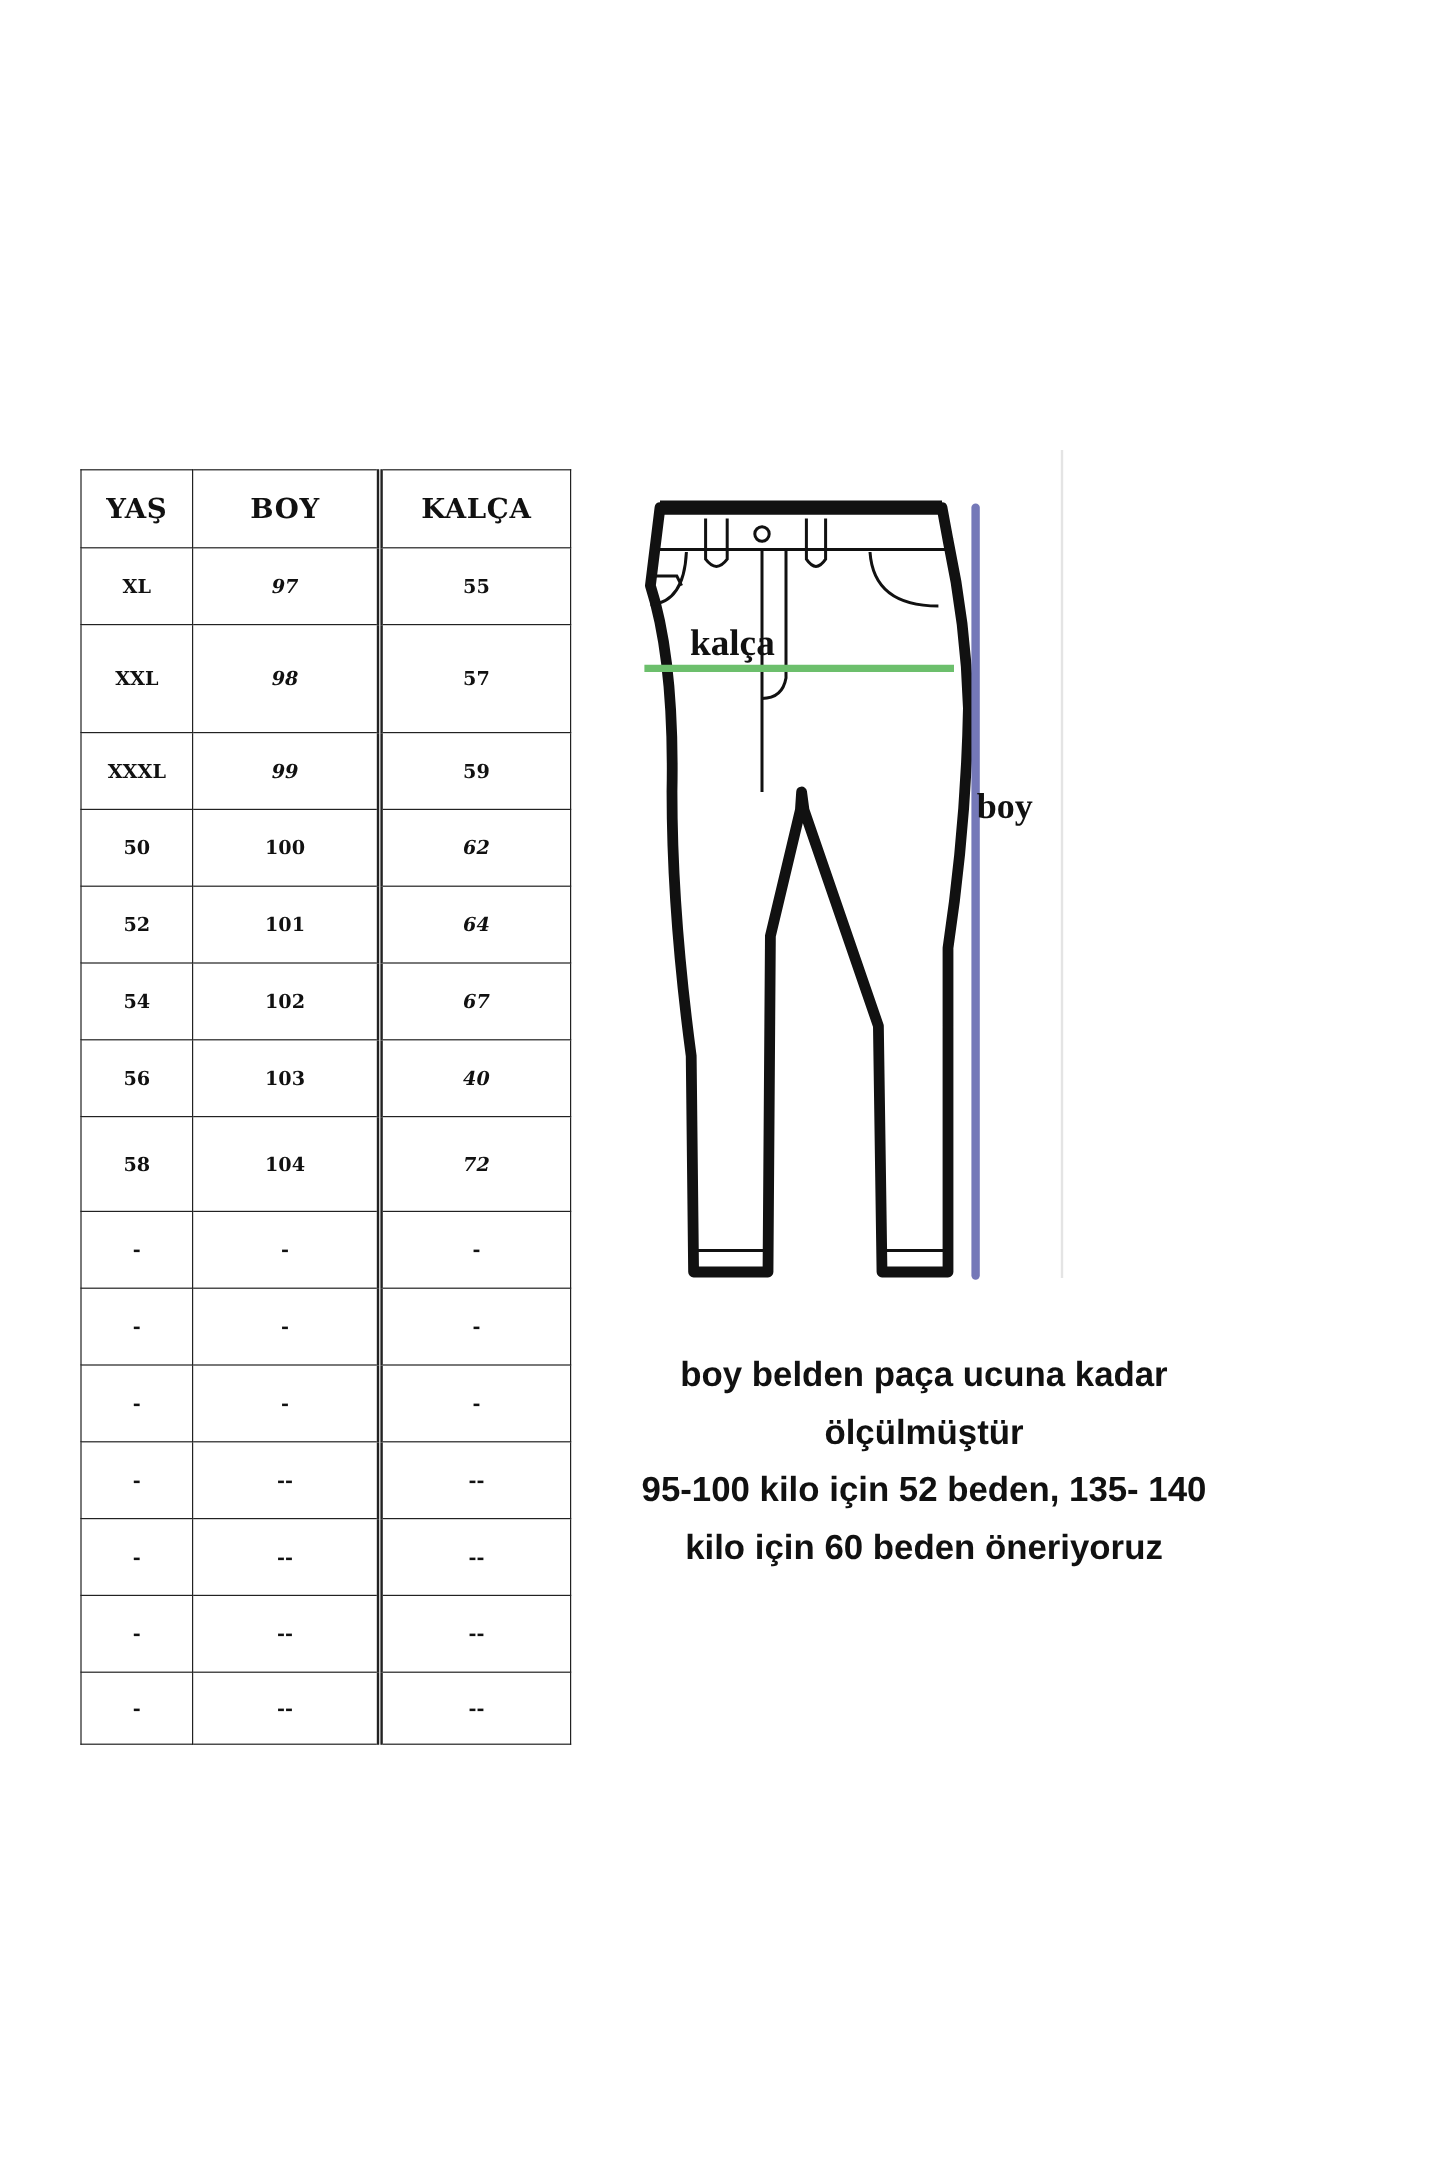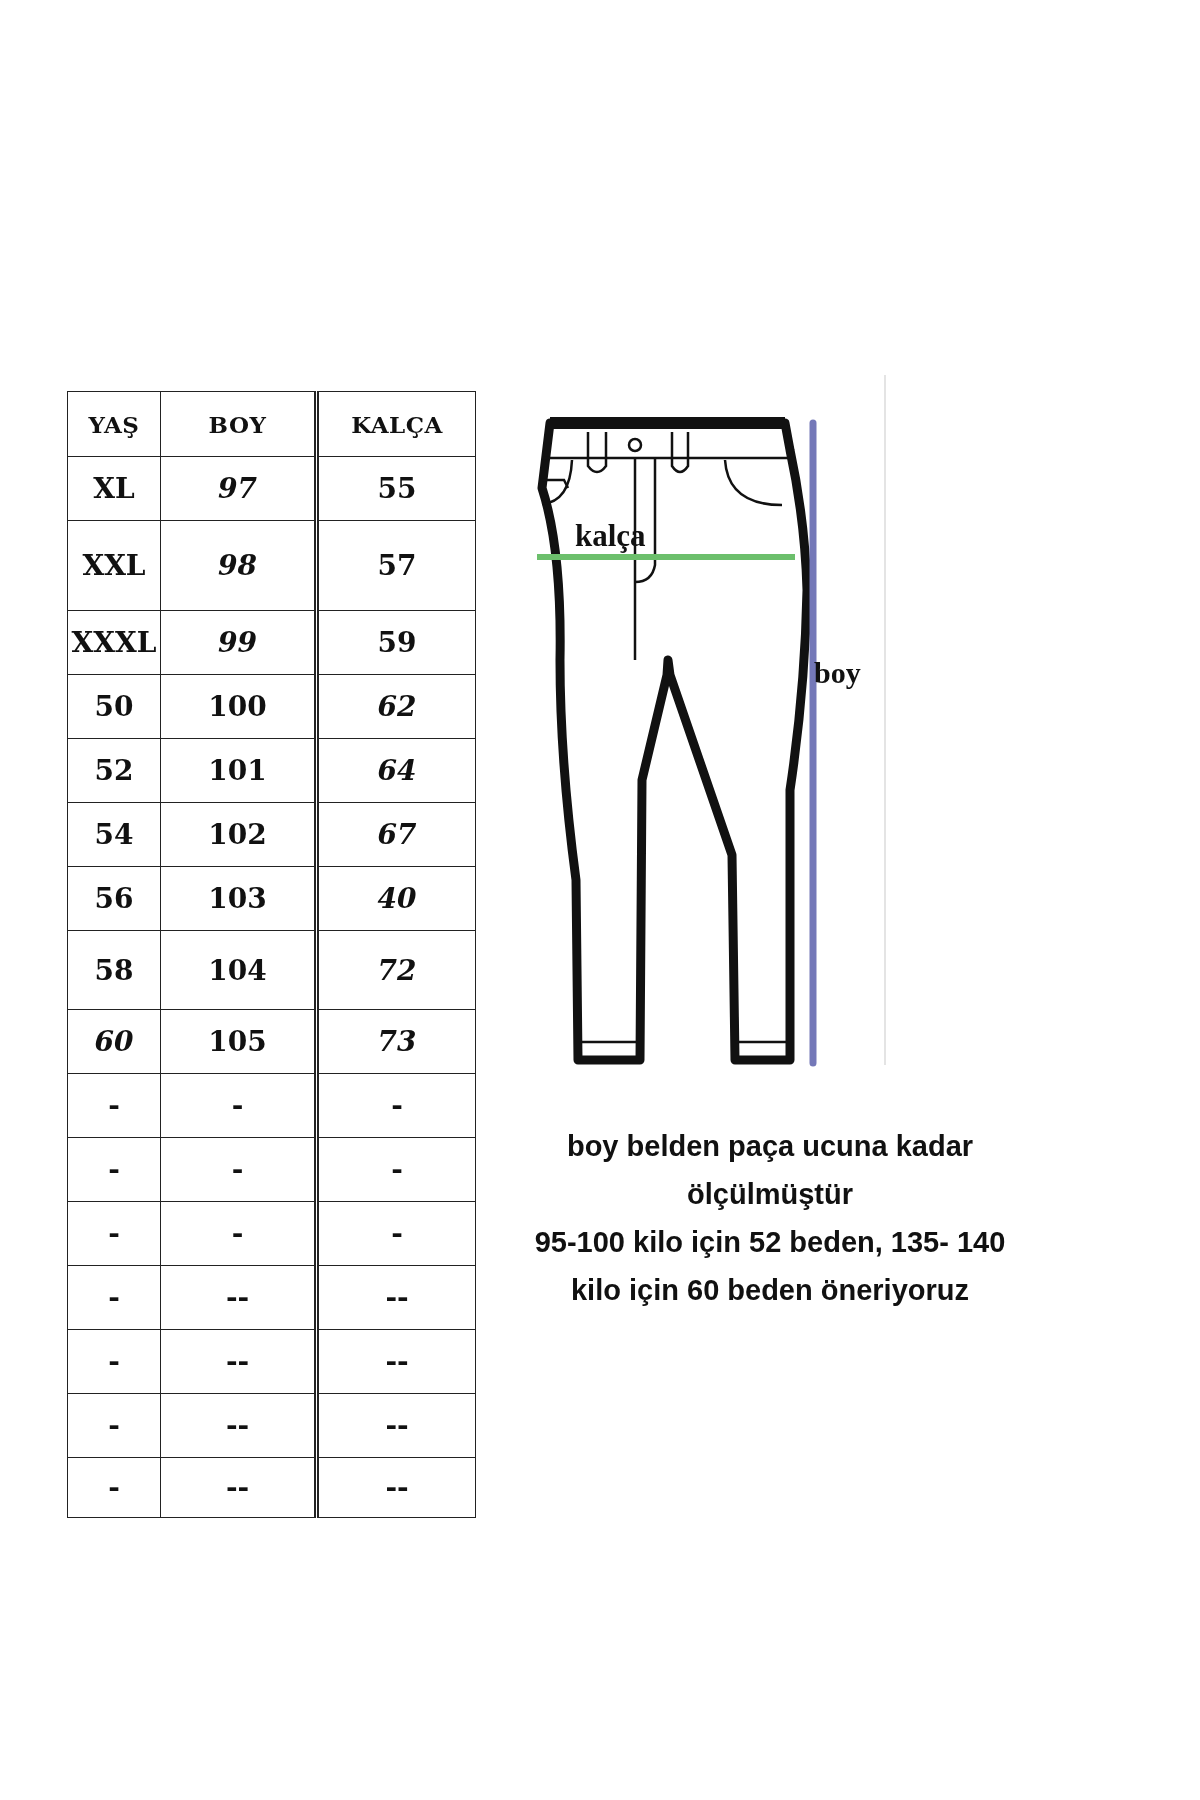--- a/index.html
+++ b/index.html
@@ -4,21 +4,21 @@
 <style>
   html, body { margin: 0; padding: 0; background: #ffffff; }
   body { width: 1200px; height: 1800px; position: relative; overflow: hidden;
          font-family: "DejaVu Serif", "Liberation Serif", serif; color: #111; }
   .size-table {
     position: absolute; left: 67px; top: 391px; width: 406px;
     border-collapse: collapse; table-layout: fixed;
   }
   .size-table td {
     border: 1.5px solid #222; text-align: center; vertical-align: middle;
-    font-weight: bold; font-size: 28px; padding: 0;
+    font-weight: bold; font-size: 16px; padding: 0;
   }
   .size-table td.c1 { width: 92px; }
   .size-table td.c2 { width: 153px; border-right: 5px double #222; }
   .size-table td.c3 { width: 156px; }
   .size-table tr.hdr td { font-size: 23px; letter-spacing: 0.5px; }
   .size-table td.italic { font-style: italic; }
   .diagram { position: absolute; left: 520px; top: 360px; width: 400px; height: 720px; }
   .diagram svg { position: absolute; left: 0; top: 0; }
   .lbl { position: absolute; font-family: "Liberation Serif", serif; font-weight: bold; color: #111; }
   .lbl-kalca { left: 575px; top: 518px; font-size: 31px; }
@@ -72,25 +72,20 @@
     </tr>
     <tr style="height:64px">
       <td class="c1">56</td>
       <td class="c2">103</td>
       <td class="c3 italic">40</td>
     </tr>
     <tr style="height:79px">
       <td class="c1">58</td>
       <td class="c2">104</td>
       <td class="c3 italic">72</td>
-    </tr>
-    <tr style="height:64px">
-      <td class="c1 italic">60</td>
-      <td class="c2">105</td>
-      <td class="c3 italic">73</td>
     </tr>
     <tr style="height:64px">
       <td class="c1">-</td>
       <td class="c2">-</td>
       <td class="c3">-</td>
     </tr>
     <tr style="height:64px">
       <td class="c1">-</td>
       <td class="c2">-</td>
       <td class="c3">-</td>

